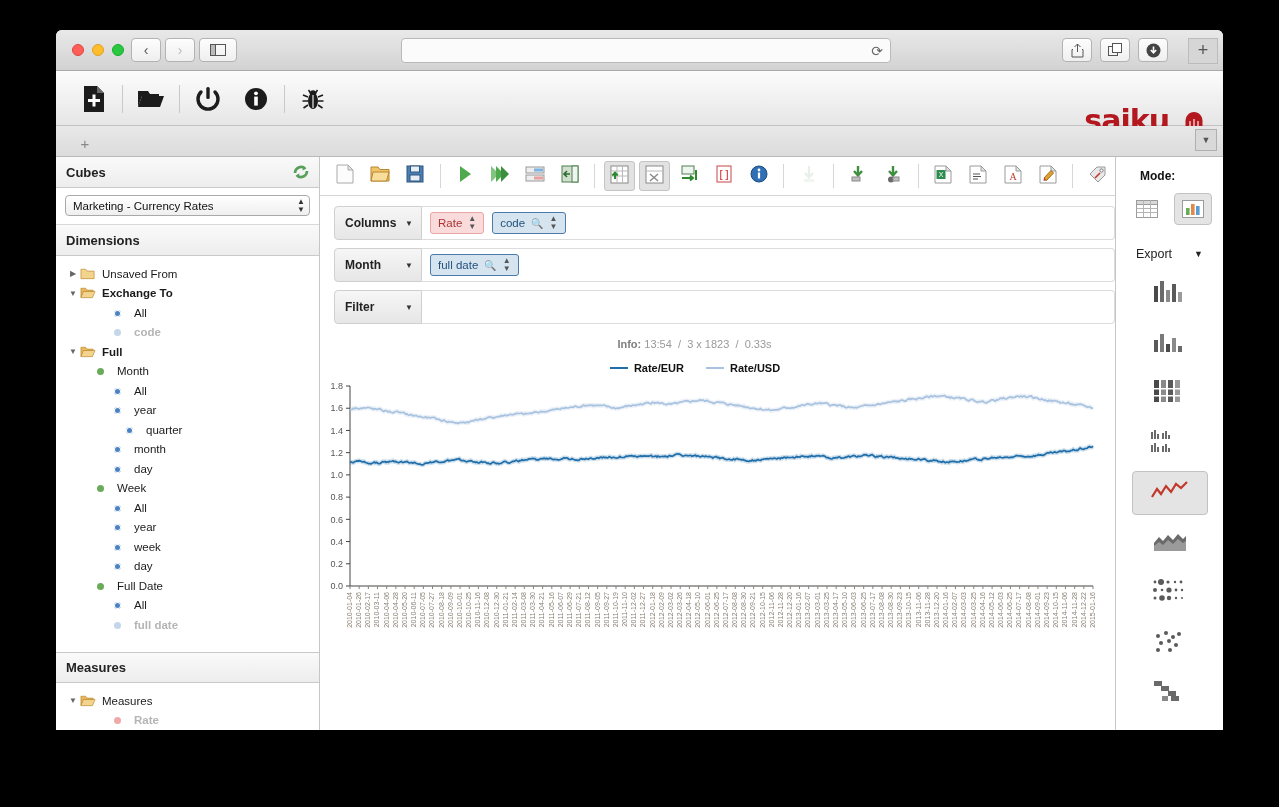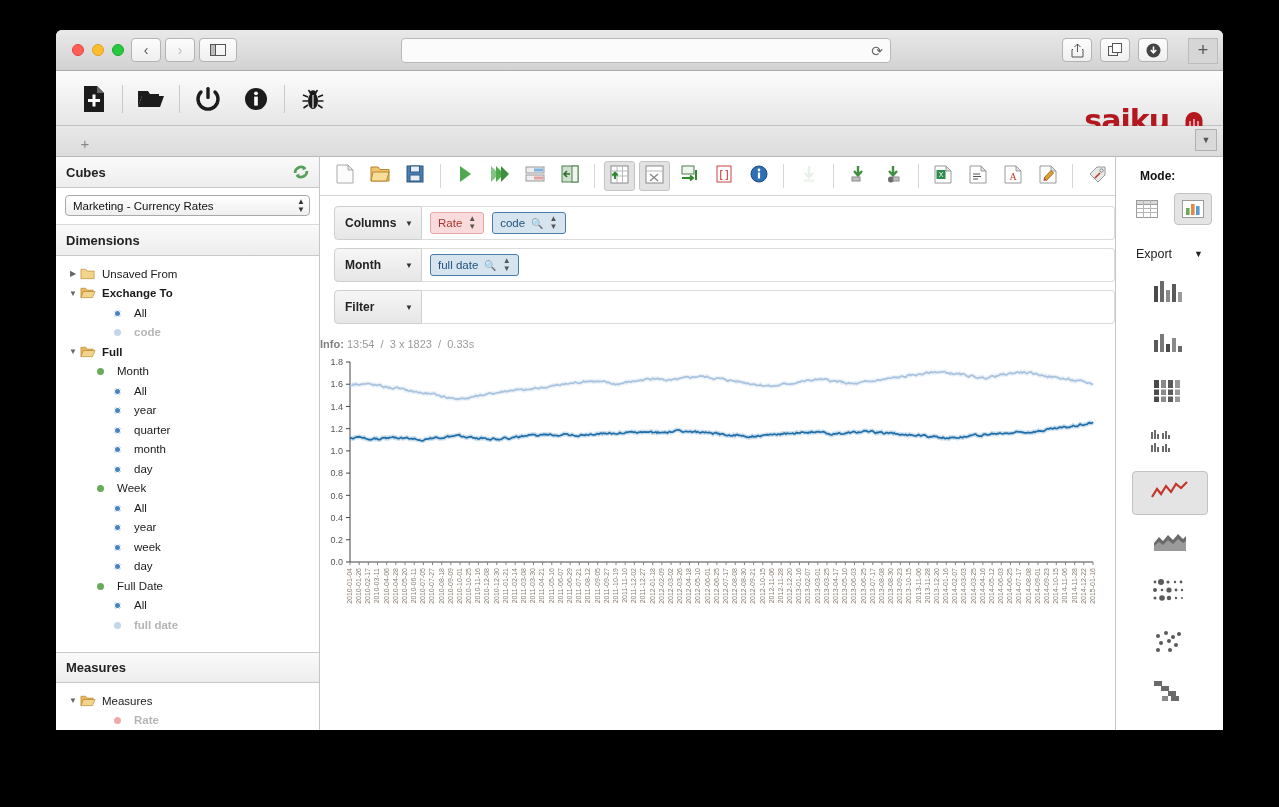--- a/index.html
+++ b/index.html
@@ -202,21 +202,21 @@
     display: flex; align-items: center; gap: 6px;
     padding: 0 7px; font-size: 11.5px; white-space: nowrap;
   }
   .chip.measure { background: #fadbdb; border: 1px solid #e8a7a7; color: #a33; }
   .chip.dim { background: #d6e4f0; border: 1px solid #4b7ba8; color: #23527c; }
   .chip .ico { font-size: 10px; opacity: .8; }
   .chip .stepper { font-size: 8px; line-height: 8px; color: #555; text-align: center; }
 
   
   .infoline {
-    text-align: left; padding: 6px 46px 0 0;
+    text-align: center; padding: 6px 46px 0 0;
     font-size: 11px; color: #9a9a9a;
   }
   .infoline b { color: #7f7f7f; }
 
   
   .chartbox { position: relative; padding: 0 0 0 0; }
   .legend {
     display: flex; justify-content: center; gap: 22px;
     font-size: 11px; color: #111; padding: 12px 0 0 0;
     margin-right: 45px;
@@ -435,21 +435,21 @@
             <div class="tnode" style="padding-left: 44px;">
               <span class="tarrow none">▸</span>
               <span class="tfolder"><span class="dot blue"></span></span>
               <span class="tlabel">All</span>
             </div>
             <div class="tnode" style="padding-left: 44px;">
               <span class="tarrow none">▸</span>
               <span class="tfolder"><span class="dot blue"></span></span>
               <span class="tlabel">year</span>
             </div>
-            <div class="tnode" style="padding-left: 44px;">
+            <div class="tnode" style="padding-left: 56px;">
               <span class="tarrow none">▸</span>
               <span class="tfolder"><span class="dot blue"></span></span>
               <span class="tlabel">quarter</span>
             </div>
             <div class="tnode" style="padding-left: 44px;">
               <span class="tarrow none">▸</span>
               <span class="tfolder"><span class="dot blue"></span></span>
               <span class="tlabel">month</span>
             </div>
             <div class="tnode" style="padding-left: 44px;">
@@ -707,20 +707,30 @@
         <div class="infoline">
           <b>Info:</b>
           <span>13:54</span>
           &nbsp;<span>/</span>&nbsp;
           <span>3 x 1823</span>
           &nbsp;<span>/</span>&nbsp;
           <span>0.33s</span>
         </div>
 
         <div class="chartbox">
+          <div class="legend" id="chart-legend">
+              <div class="legend-item">
+                <span class="legend-line" style="background:#1f6eaa"></span>
+                <span>Rate/EUR</span>
+              </div>
+              <div class="legend-item">
+                <span class="legend-line" style="background:#a8c2df"></span>
+                <span>Rate/USD</span>
+              </div>
+            </div>
           <svg class="chart-svg" id="chart-svg" width="795" height="300">
               <line x1="30" y1="12" x2="30" y2="212" stroke="#444" stroke-width="1"></line>
               <line x1="30" y1="212" x2="773" y2="212" stroke="#444" stroke-width="1"></line>
               <line x1="26" y1="212" x2="30" y2="212" stroke="#444"></line>
               <text x="23" y="215.2" text-anchor="end" class="ylab">0.0</text>
               <line x1="26" y1="189.77777777777777" x2="30" y2="189.77777777777777" stroke="#444"></line>
               <text x="23" y="192.97777777777776" text-anchor="end" class="ylab">0.2</text>
               <line x1="26" y1="167.55555555555554" x2="30" y2="167.55555555555554" stroke="#444"></line>
               <text x="23" y="170.75555555555553" text-anchor="end" class="ylab">0.4</text>
               <line x1="26" y1="145.33333333333334" x2="30" y2="145.33333333333334" stroke="#444"></line>

